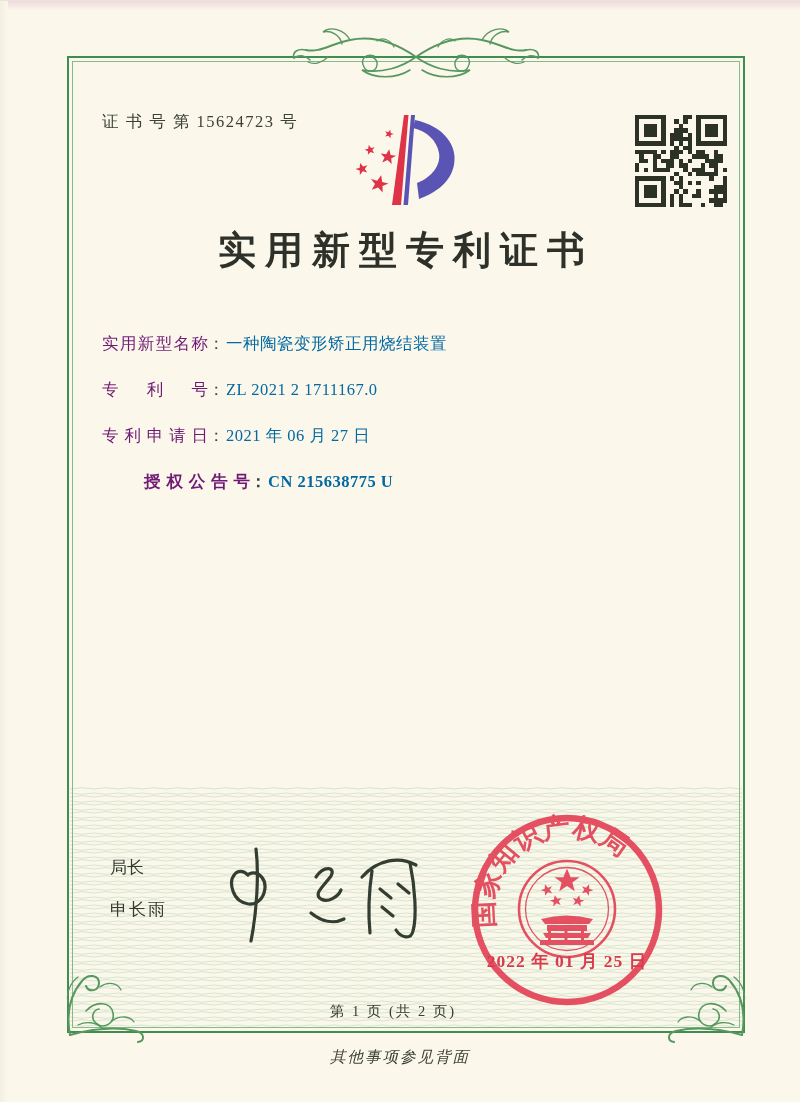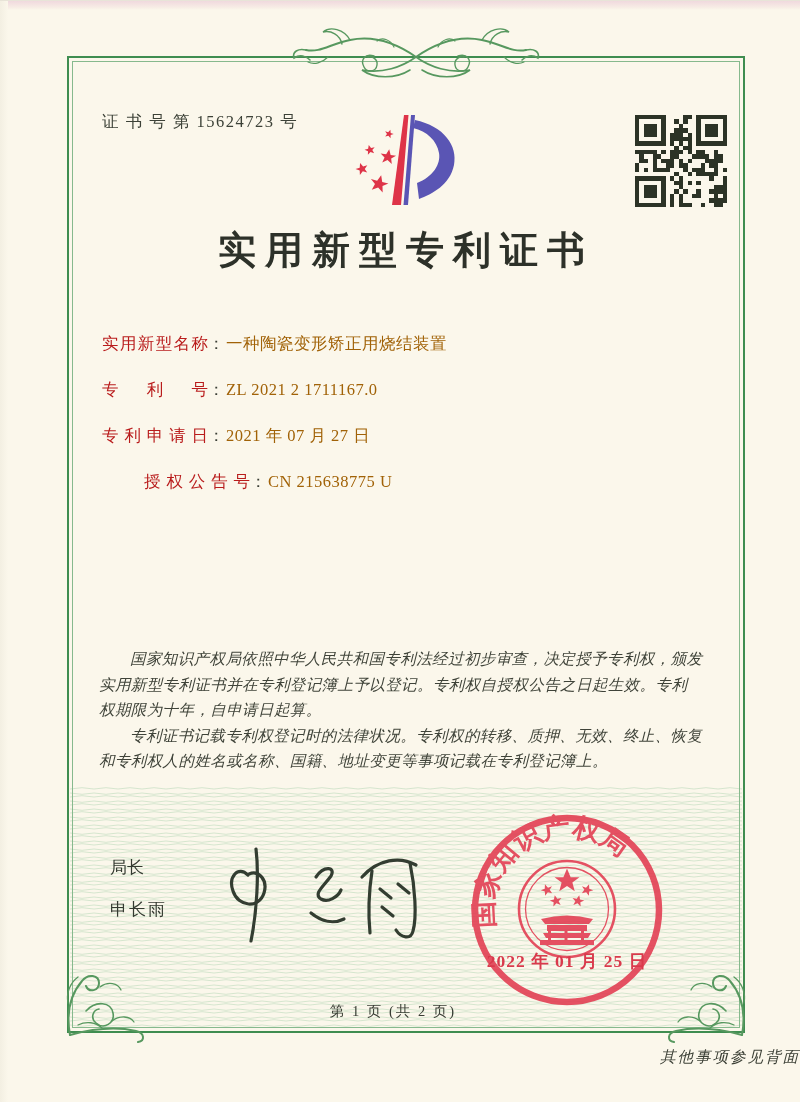--- a/index.html
+++ b/index.html
@@ -20,41 +20,41 @@
     border:1px solid #86b98d;}
   .cert-no{position:absolute;left:102px;top:110px;font-size:16.5px;
     letter-spacing:1.5px;color:#3c4137;}
   .title{position:absolute;left:0;top:224px;width:812px;text-align:center;
     font-size:38px;font-weight:600;letter-spacing:9px;color:#2d3129;}
   
   .fields{position:absolute;left:102px;top:330px;width:606px;font-size:16.5px;}
   .frow{margin-bottom:20px;line-height:26px;white-space:nowrap;}
   .frow.wrap{white-space:normal;}
   .flabel{display:inline-block;width:106px;text-align:justify;text-align-last:justify;
-    vertical-align:top;color:#b91c1c;}
+    vertical-align:top;color:#701a75;}
   .fcolon{display:inline-block;width:18px;vertical-align:top;}
-  .fvalue{letter-spacing:0.5px;color:#a16207;text-align:right;}
+  .fvalue{letter-spacing:0.5px;color:#0369a1;text-align:right;}
   .frow.wrap .fvalue{display:inline-block;vertical-align:top;width:438px;line-height:24px;}
   .frow.double{display:flex;}
-  .frow.double .pair2{margin-left:42px;}
+  .frow.double .pair2{margin-left:42px;font-weight:bold;}
   
   .paras{position:absolute;left:99px;top:645px;width:604px;
     font-size:15.5px;font-style:italic;line-height:25.5px;color:#3f4339;
     letter-spacing:0.4px;}
   .paras p{margin:0;text-indent:2em;}
   
   .director{position:absolute;left:110px;top:855px;font-size:17px;color:#343a30;}
   .director .name{margin-top:19px;letter-spacing:2px;}
   .sig-svg{position:absolute;left:212px;top:840px;}
   .seal-svg{position:absolute;left:468px;top:810px;}
   .seal-date{position:absolute;left:468px;top:948px;width:198px;text-align:center;
     font-size:17.5px;color:#d93a4c;letter-spacing:1px;font-weight:600;}
   .page-info{position:absolute;left:67px;top:1001px;width:652px;text-align:center;
     font-size:14.5px;letter-spacing:2px;color:#383d33;}
-  .back-note{position:absolute;left:0;top:1046px;width:800px;text-align:right;
+  .back-note{position:absolute;left:0;top:1046px;width:800px;text-align:center;
     font-size:15.5px;font-style:italic;letter-spacing:2px;color:#3c4036;}
   .waves-svg{position:absolute;left:70px;top:786px;pointer-events:none;}
   .orn{position:absolute;pointer-events:none;}
   .logo-svg{position:absolute;left:334px;top:110px;}
   .qr-svg{position:absolute;left:635px;top:114px;}
 </style>
 </head>
 <body>
 
 <div class="page">
@@ -330,33 +330,29 @@
   <div class="title">实用新型专利证书</div>
 
   <div class="fields">
     <div class="frow">
       <span class="flabel">实用新型名称</span><span class="fcolon">：</span><span class="fvalue">一种陶瓷变形矫正用烧结装置</span>
     </div>
     <div class="frow">
       <span class="flabel">专利号</span><span class="fcolon">：</span><span class="fvalue">ZL 2021 2 1711167.0</span>
     </div>
     <div class="frow">
-      <span class="flabel">专利申请日</span><span class="fcolon">：</span><span class="fvalue">2021 年 07 月 27 日</span>
+      <span class="flabel">专利申请日</span><span class="fcolon">：</span><span class="fvalue">2021 年 06 月 27 日</span>
     </div>
     <div class="frow double">
       <span class="pair2">
         <span class="flabel">授权公告号</span><span class="fcolon">：</span><span class="fvalue">CN 215638775 U</span>
       </span>
     </div>
   </div>
 
-  <div class="paras">
-    <p>国家知识产权局依照中华人民共和国专利法经过初步审查，决定授予专利权，颁发实用新型专利证书并在专利登记簿上予以登记。专利权自授权公告之日起生效。专利权期限为十年，自申请日起算。</p>
-    <p>专利证书记载专利权登记时的法律状况。专利权的转移、质押、无效、终止、恢复和专利权人的姓名或名称、国籍、地址变更等事项记载在专利登记簿上。</p>
-  </div>
 
   <div class="director">
     <div>局长</div>
     <div class="name">申长雨</div>
   </div>
 
   <svg class="sig-svg" width="225" height="110" viewBox="0 0 225 110">
     <g stroke="#333d31" stroke-width="3.2" fill="none" stroke-linecap="round" stroke-linejoin="round">
       <path d="M36,34 C26,24 16,36 21,50 C26,66 47,68 52,52 C56,39 47,29 37,33"></path>
       <path d="M44,8 C47,32 45,70 39,100"></path>

